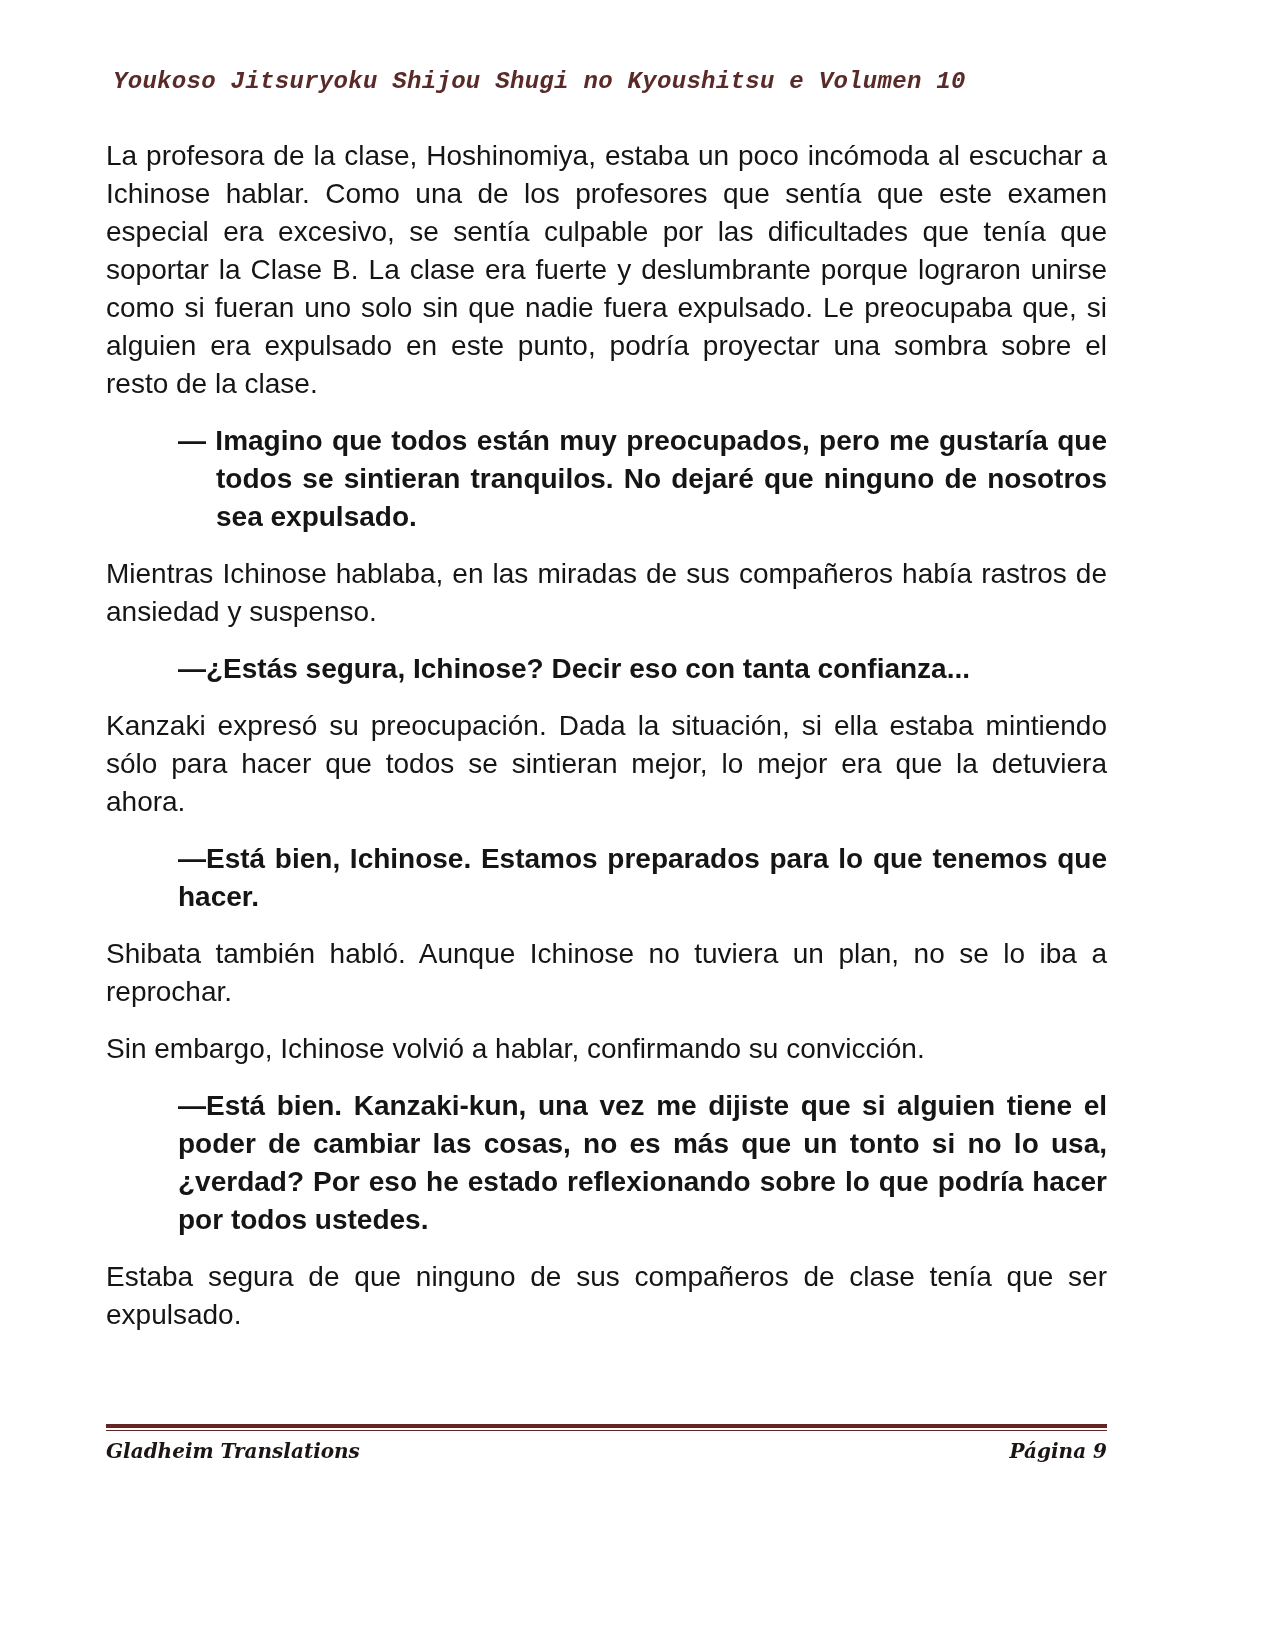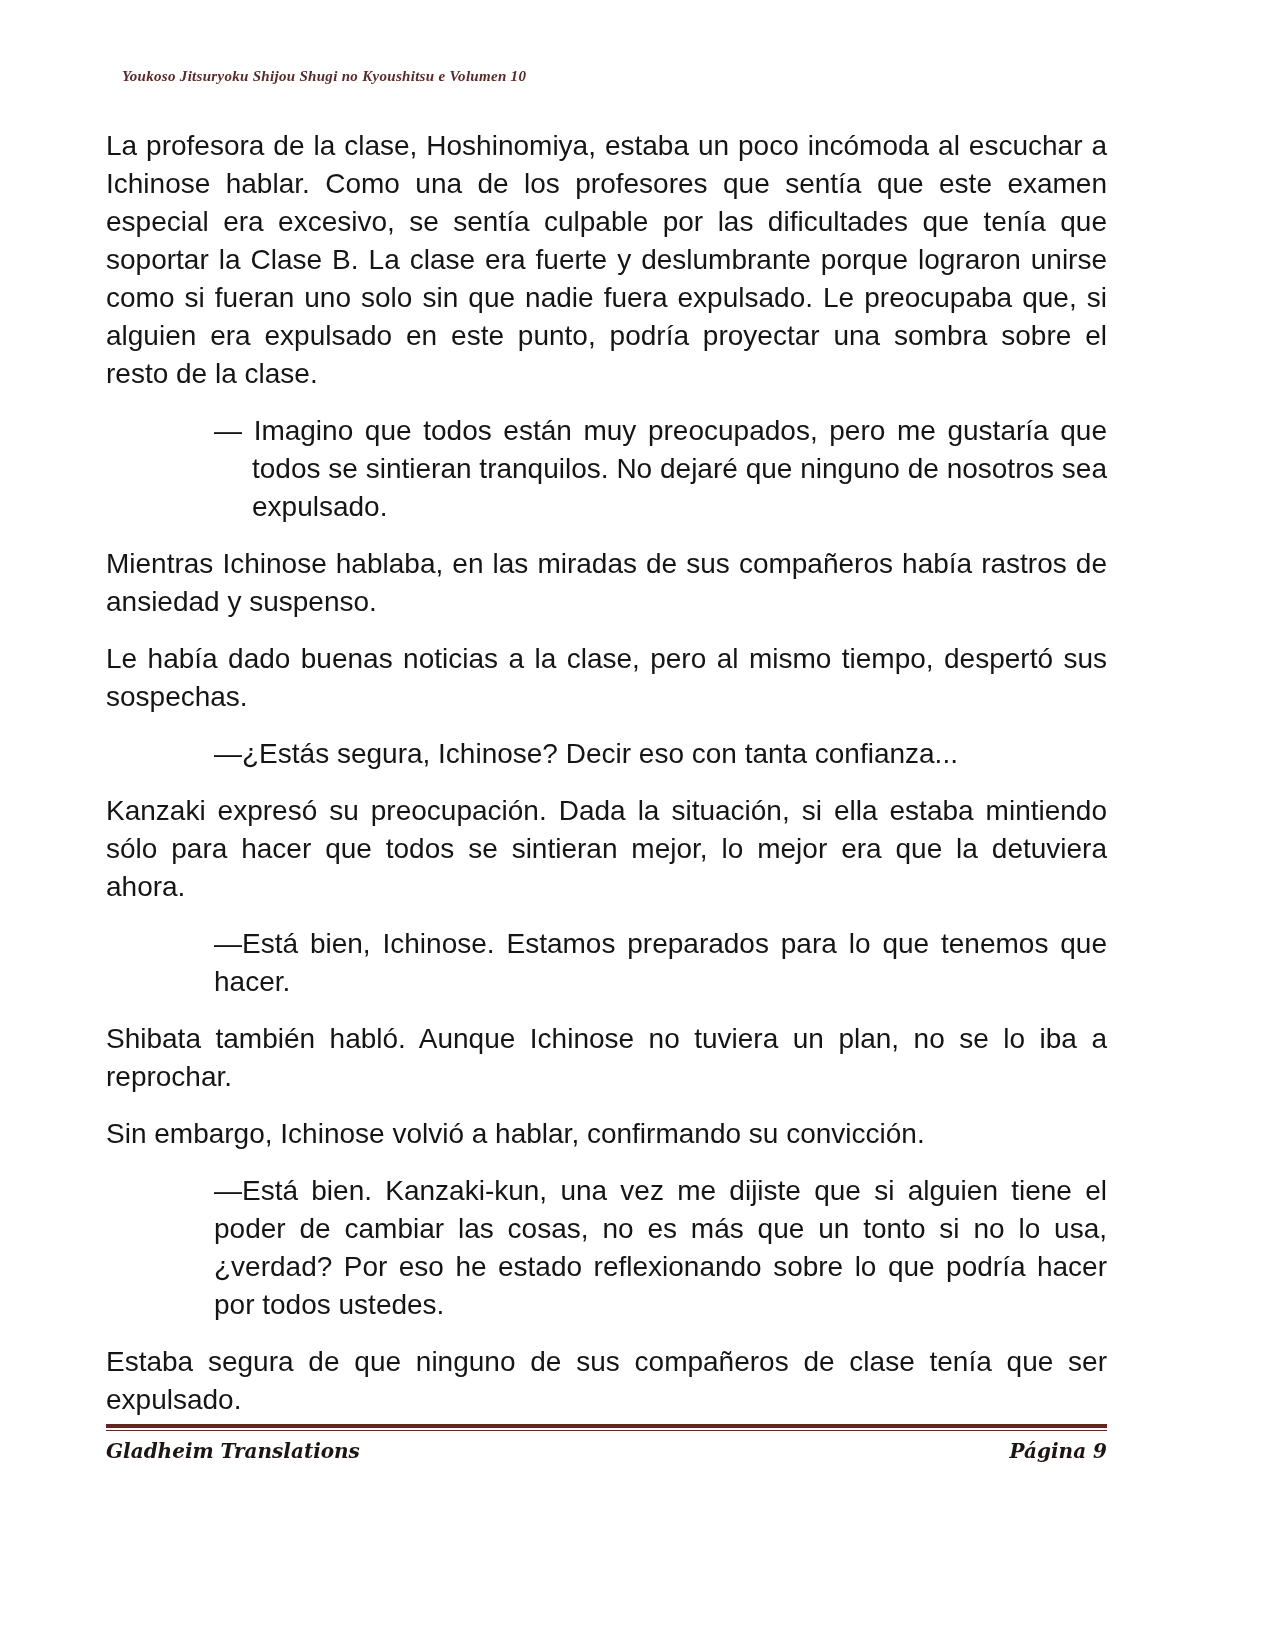--- a/index.html
+++ b/index.html
@@ -13,38 +13,39 @@
     height: 1650px;
     margin: 0 auto;
     background: #ffffff;
     box-sizing: border-box;
     padding: 68px 168px 0 106px;
     font-family: "Liberation Sans", sans-serif;
     color: #151515;
     overflow: hidden;
   }
   .doc-title {
-    font-family: Liberation Serif, serif;
+    font-family: Liberation Mono, monospace;
     font-style: italic;
     font-weight: bold;
-    font-size: 15px;
+    font-size: 24px;
     letter-spacing: 0.3px;
     color: #5a2a28;
-    margin: 0 0 42px 16px;
+    margin: 0 0 42px 7px;
   }
   .doc-body {
     font-size: 28px;
     line-height: 38px;
   }
   .para {
     margin: 0 0 19px 0;
     text-align: justify;
   }
   .dialogue {
-    margin-left: 108px;
+    margin-left: 72px;
+    font-weight: bold;
   }
   .dialogue.hang {
     padding-left: 38px;
     text-indent: -38px;
   }
   .doc-footer {
     position: absolute;
     left: 106px;
     right: 168px;
     top: 1424px;
@@ -75,21 +76,20 @@
     <h1 class="doc-title">Youkoso Jitsuryoku Shijou Shugi no Kyoushitsu e Volumen 10</h1>
   </header>
 
   <main class="doc-body">
     <p class="para body-p">La profesora de la clase, Hoshinomiya, estaba un poco incómoda al escuchar a Ichinose hablar. Como una de los profesores que sentía que este examen especial era excesivo, se sentía culpable por las dificultades que tenía que soportar la Clase B. La clase era fuerte y deslumbrante porque lograron unirse como si fueran uno solo sin que nadie fuera expulsado. Le preocupaba que, si alguien era expulsado en este punto, podría proyectar una sombra sobre el resto de la clase.</p>
 
     <p class="para dialogue hang">— Imagino que todos están muy preocupados, pero me gustaría que todos se sintieran tranquilos. No dejaré que ninguno de nosotros sea expulsado.</p>
 
     <p class="para body-p">Mientras Ichinose hablaba, en las miradas de sus compañeros había rastros de ansiedad y suspenso.</p>
 
-    <p class="para body-p">Le había dado buenas noticias a la clase, pero al mismo tiempo, despertó sus sospechas.</p>
 
     <p class="para dialogue">—¿Estás segura, Ichinose? Decir eso con tanta confianza...</p>
 
     <p class="para body-p">Kanzaki expresó su preocupación. Dada la situación, si ella estaba mintiendo sólo para hacer que todos se sintieran mejor, lo mejor era que la detuviera ahora.</p>
 
     <p class="para dialogue">—Está bien, Ichinose. Estamos preparados para lo que tenemos que hacer.</p>
 
     <p class="para body-p">Shibata también habló. Aunque Ichinose no tuviera un plan, no se lo iba a reprochar.</p>
 
     <p class="para body-p">Sin embargo, Ichinose volvió a hablar, confirmando su convicción.</p>

